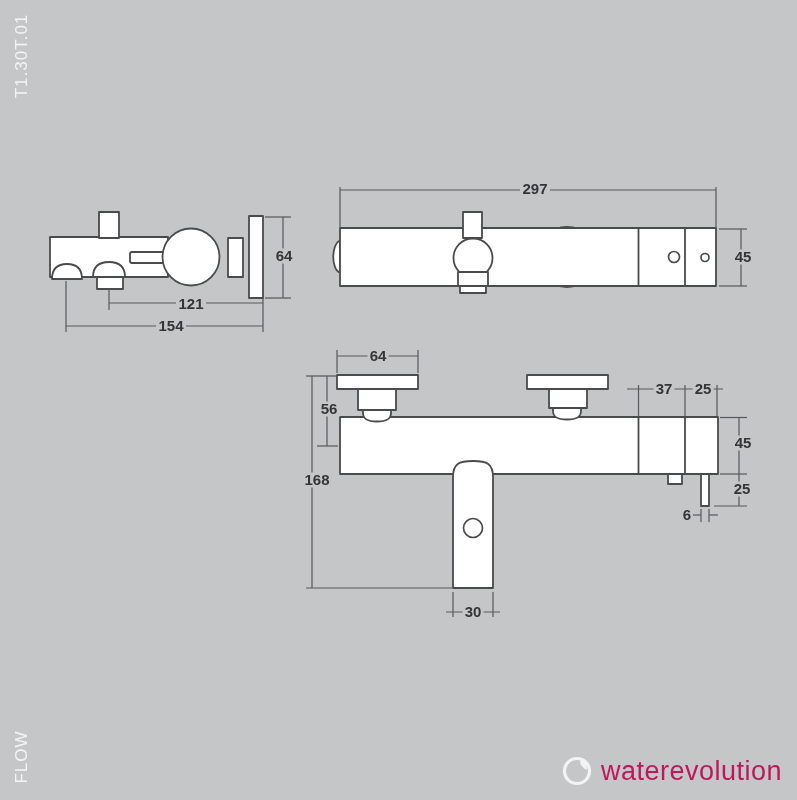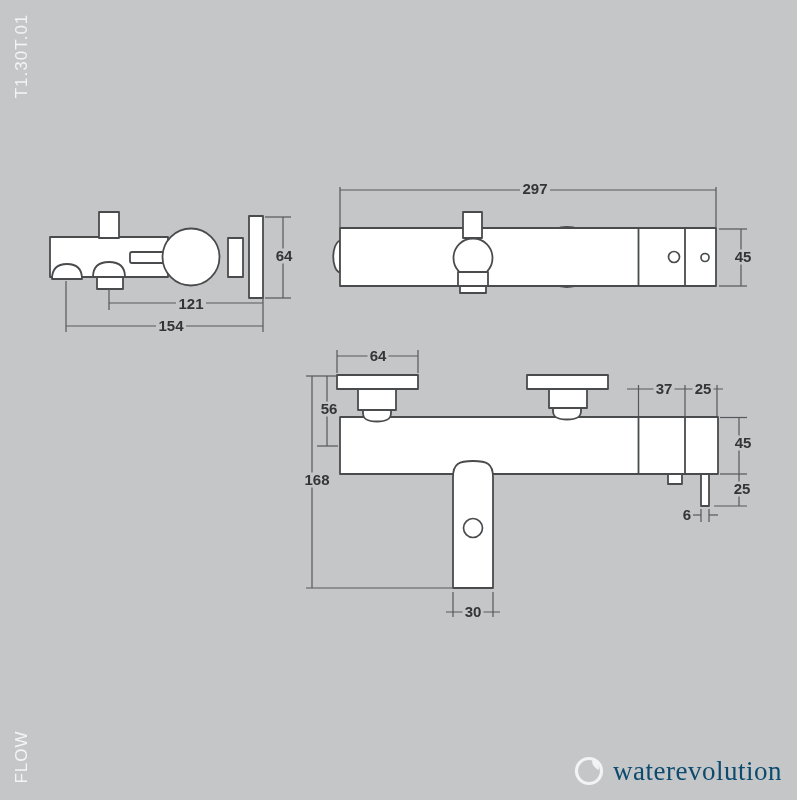--- a/index.html
+++ b/index.html
@@ -32,21 +32,21 @@
     font-family:"Liberation Sans",sans-serif;
     font-weight:700; font-size:15px;
     fill:#353538; text-anchor:middle;
   }
   .logo {
     position:absolute; right:15px; bottom:12px;
     display:flex; align-items:center; gap:7px;
   }
   .logo-text {
     font-size:27px; font-weight:300;
-    letter-spacing:0.5px; color:#0c4a6e;font-family:Liberation Serif, serif;
+    letter-spacing:0.5px; color:#be185d;
   }
 </style>
 </head>
 <body>
 
 <div class="sheet">
 
   <span class="vlabel code-label">T1.30T.01</span>
   <span class="vlabel flow-label">FLOW</span>
 

